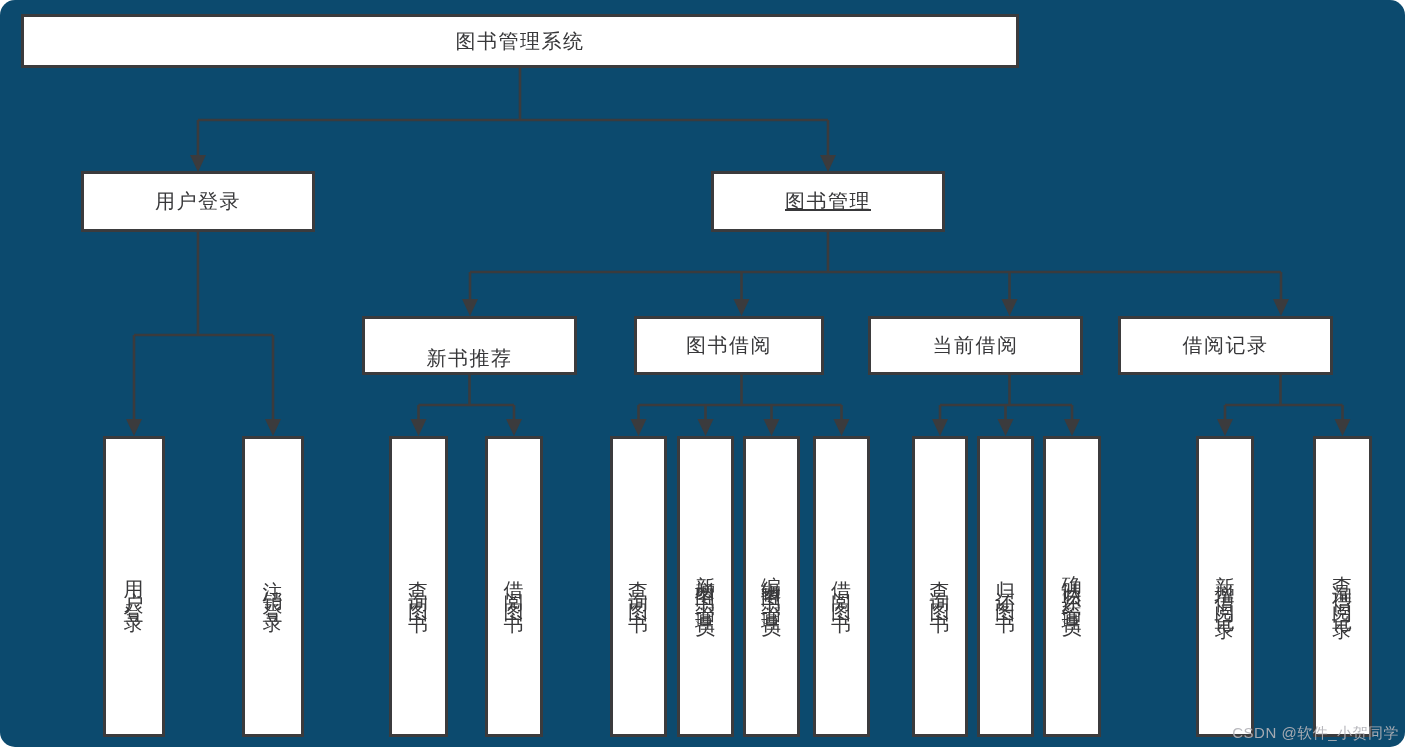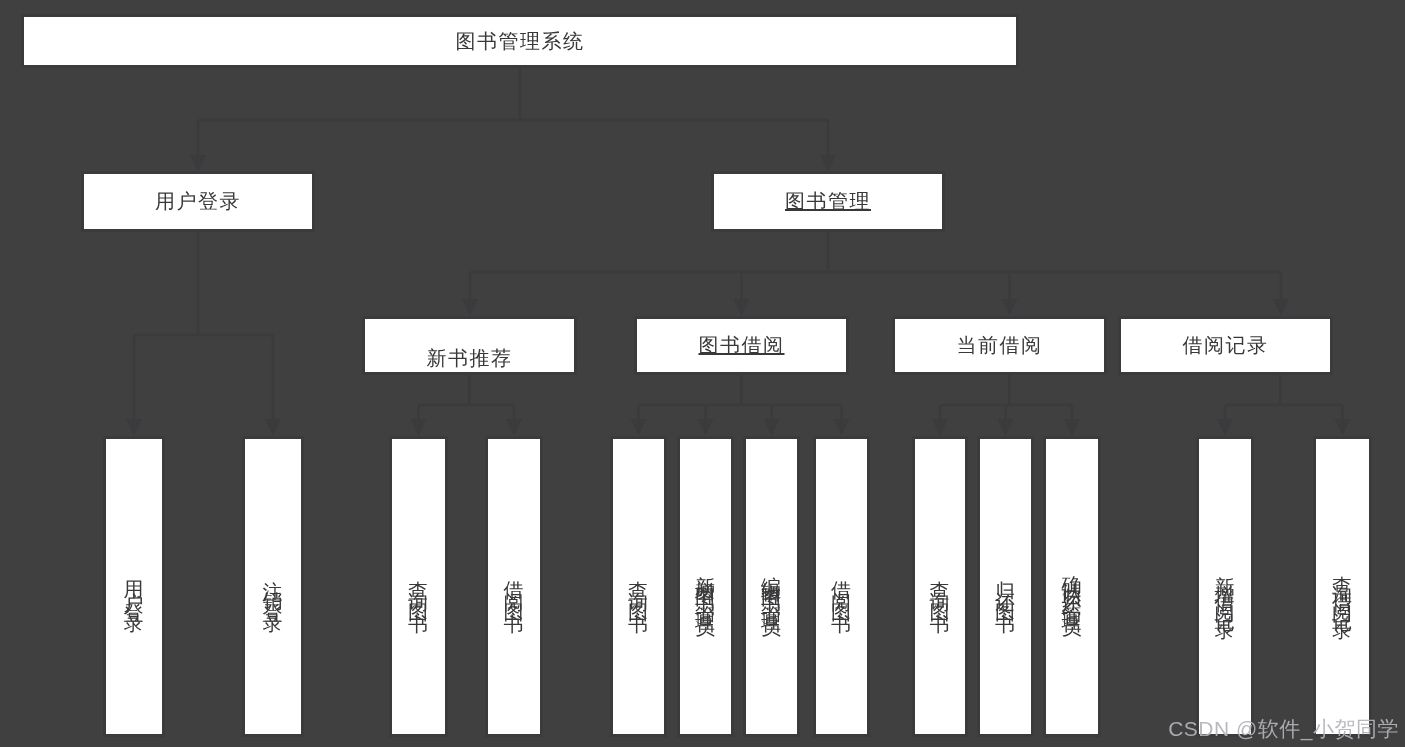--- a/index.html
+++ b/index.html
@@ -1,22 +1,23 @@
 <!DOCTYPE html>
 <html><head>
 <meta charset="utf-8">
 <style>
   html,body{margin:0;padding:0;background:#ffffff;}
   #canvas{
     position:relative;
     width:1405px;height:747px;
-    background:#404040;
+    background:#0c4a6e;
     font-family:"Liberation Sans","DejaVu Sans",sans-serif;
     color:#333336;
     overflow:hidden;
+    border-radius:15px;
   }
   #connectors{position:absolute;left:0;top:0;width:1405px;height:747px;}
   .node{
     position:absolute;
     background:#ffffff;
     border:3px solid #3b3b3d;
     box-sizing:border-box;
     display:flex;align-items:center;justify-content:center;
     font-size:20px;
     letter-spacing:1.5px;
@@ -31,39 +32,39 @@
     line-height:1;
     font-size:20px;
   }
   .leaf.mid .vtext{letter-spacing:9px;}
   .leaf.long .vtext{letter-spacing:6px;}
   
   #n-root{left:21px;top:14px;width:998px;height:54px;}
   #n-user-login{left:81px;top:171px;width:234px;height:61px;}
   #n-book-mgmt{left:711px;top:171px;width:234px;height:61px;text-decoration:underline;}
   #n-new-book-rec{left:362px;top:316px;width:215px;height:59px;align-items:flex-end;}
-  #n-book-borrow{left:634px;top:316px;width:215px;height:59px;text-decoration:underline;}
-  #n-current-borrow{left:892px;top:316px;width:215px;height:59px;}
+  #n-book-borrow{left:634px;top:316px;width:190px;height:59px;}
+  #n-current-borrow{left:868px;top:316px;width:215px;height:59px;}
   #n-borrow-record{left:1118px;top:316px;width:215px;height:59px;}
   #n-leaf-user-login{left:103px;width:62px;}
   #n-leaf-logout{left:242px;width:62px;}
   #n-leaf-query-book-1{left:389px;width:59px;}
   #n-leaf-borrow-book-1{left:485px;width:58px;}
   #n-leaf-query-book-2{left:610px;width:57px;}
   #n-leaf-add-book{left:677px;width:57px;}
   #n-leaf-edit-book{left:743px;width:57px;}
   #n-leaf-borrow-book-2{left:813px;width:57px;}
   #n-leaf-query-book-3{left:912px;width:56px;}
   #n-leaf-return-book{left:977px;width:57px;}
   #n-leaf-confirm-return{left:1043px;width:58px;}
   #n-leaf-add-record{left:1196px;width:58px;}
   #n-leaf-query-record{left:1313px;width:59px;}
   #watermark{
     position:absolute;right:6px;bottom:4px;
-    font-size:21px;color:rgba(178,178,183,0.92);
+    font-size:15px;color:rgba(178,178,183,0.92);
     letter-spacing:0.5px;z-index:5;
   }
 </style>
 </head>
 <body>
 
 <div id="canvas">
 
   <svg id="connectors" viewBox="0 0 1405 747" xmlns="http://www.w3.org/2000/svg">
       <path d="M520 68 V121.2 M198 120 H828" stroke="#3b3b3d" stroke-width="2.6" fill="none"></path>

